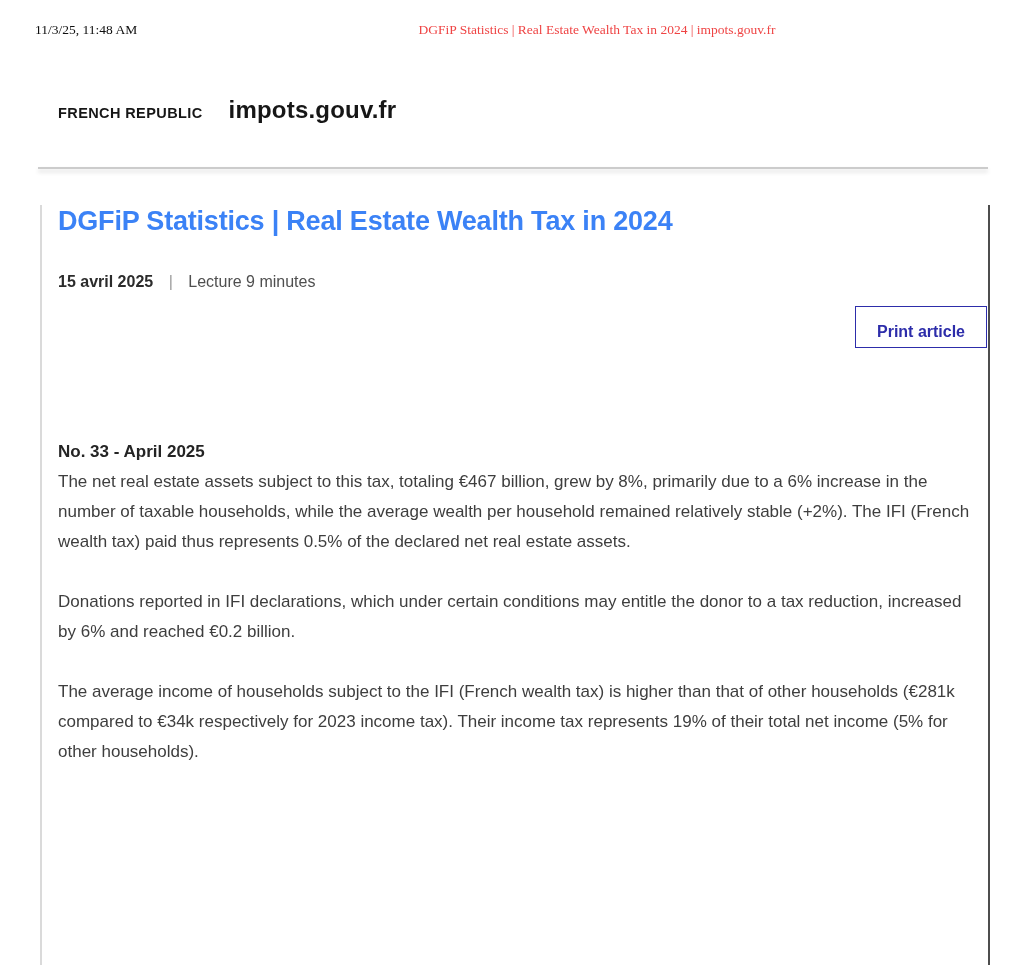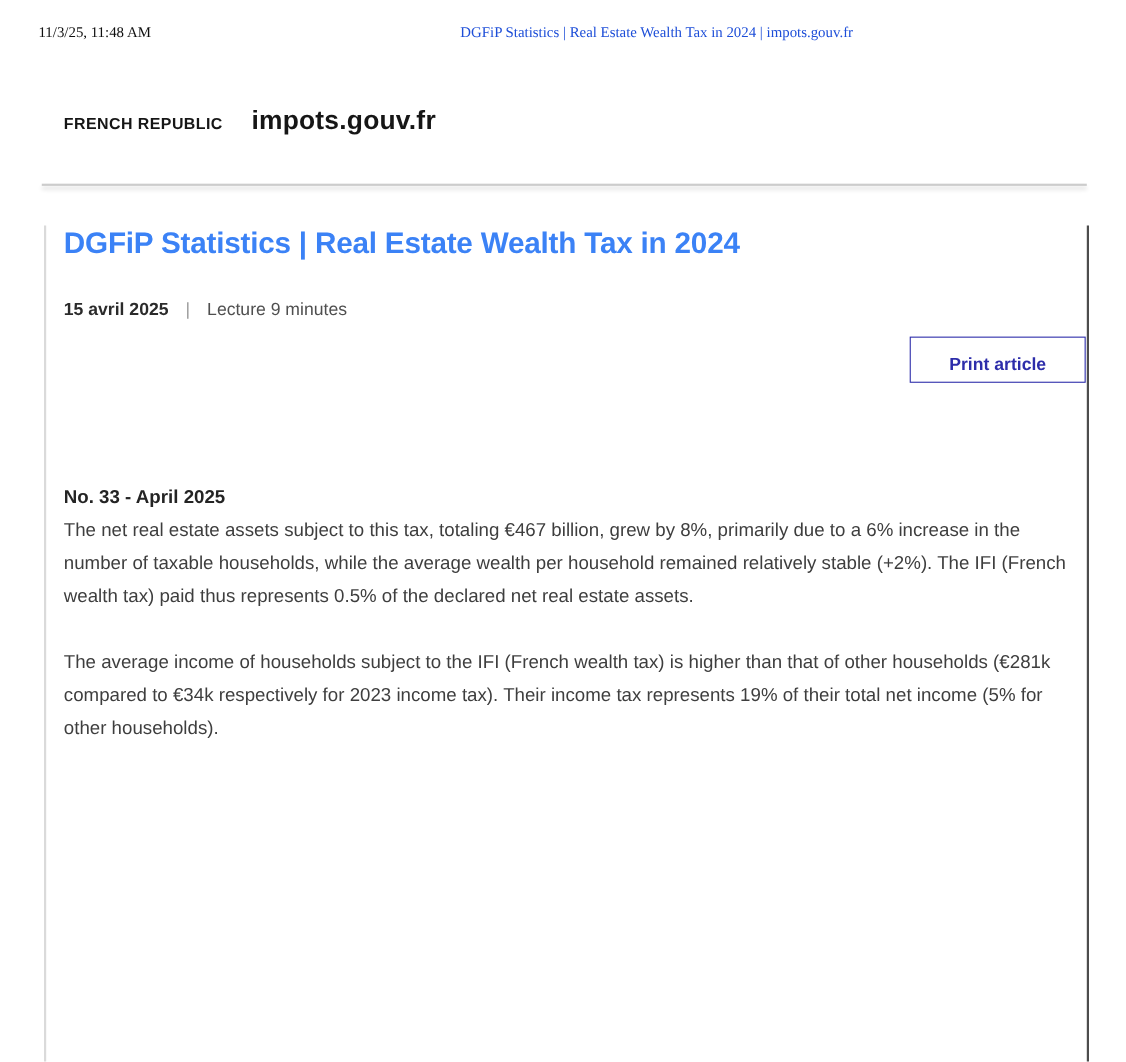--- a/index.html
+++ b/index.html
@@ -26,21 +26,21 @@
     color: #0f0f0f;
     white-space: nowrap;
   }
   .print-header-title {
     position: absolute;
     top: 22px;
     left: 597px;
     transform: translateX(-50%);
     font-family: "Liberation Serif", serif;
     font-size: 13.5px;
-    color: #1d4ed8;
+    color: #ef4444;
     white-space: nowrap;
   }
 
   
   .site-header {
     position: absolute;
     top: 96px;
     left: 58px;
     display: flex;
     align-items: baseline;
@@ -100,21 +100,21 @@
     white-space: nowrap;
   }
   .meta-date { font-weight: 700; color: #2b2b2b; }
   .meta-separator { color: #9b9b9b; margin: 0 11px; font-weight: 400; }
   .meta-reading-time { color: #4f4f4f; font-weight: 400; }
 
   .print-button {
     position: absolute;
     top: 101px;
     right: 1px;
-    width: 160px;
+    width: 132px;
     height: 42px;
     box-sizing: border-box;
     background: #ffffff;
     border: 1px solid #2d2daa;
     color: #2d2daa;
     font-family: "Liberation Sans", sans-serif;
     font-size: 16px;
     font-weight: 600;
     text-align: center;
     cursor: pointer;
@@ -163,16 +163,17 @@
     <span class="meta-date">15 avril 2025</span>
     <span class="meta-separator">|</span>
     <span class="meta-reading-time">Lecture 9 minutes</span>
   </div>
 
   <button class="print-button">Print article</button>
 
   <div class="article-text">
     <div class="issue-heading">No. 33 - April 2025</div>
     <p>The net real estate assets subject to this tax, totaling €467 billion, grew by 8%, primarily due to a 6% increase in the number of taxable households, while the average wealth per household remained relatively stable (+2%). The IFI (French wealth tax) paid thus represents 0.5% of the declared net real estate assets.</p>
+    <p>Donations reported in IFI declarations, which under certain conditions may entitle the donor to a tax reduction, increased by 6% and reached €0.2 billion.</p>
     <p>The average income of households subject to the IFI (French wealth tax) is higher than that of other households (€281k compared to €34k respectively for 2023 income tax). Their income tax represents 19% of their total net income (5% for other households).</p>
   </div>
 
 </main>
 
 </body></html>

